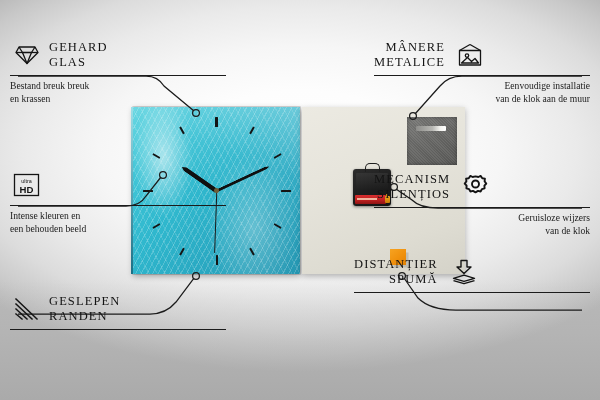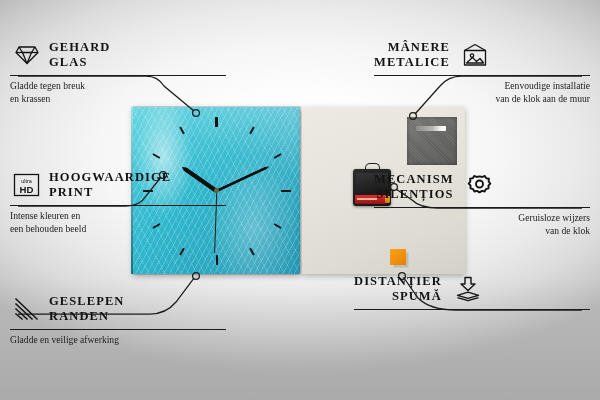--- a/index.html
+++ b/index.html
@@ -308,21 +308,21 @@
     display: flex;
     align-items: center;
     justify-content: flex-end;
     color: #141414;
   }
   .feat-icon svg { display: block; }
 
   .feat-title {
     font-family: "Liberation Serif", "DejaVu Serif", serif;
     font-size: 12.5px;
-    font-weight: bold;
+    font-weight: normal;
     letter-spacing: 1.1px;
     line-height: 1.23;
     color: #131313;
     text-transform: uppercase;
     white-space: pre-line;
   }
 
   .feat-rule {
     height: 0;
     border-top: 1.2px solid #1b1b1b;
@@ -336,21 +336,21 @@
     color: #1c1c1c;
     white-space: pre-line;
   }
 
   
   #feat-gehard-glas   { top: 38px; }
   #feat-hoogwaardige-print { top: 168px; }
   #feat-geslepen-randen    { top: 292px; }
   #feat-manere-metalice    { top: 38px; }
   #feat-mecanism-silentios { top: 170px; }
-  #feat-distantier-spuma   { top: 272px; width: 236px; }
+  #feat-distantier-spuma   { top: 255px; width: 236px; }
 </style>
 </head>
 <body>
 
 <div id="stage">
 
   <div class="product" id="clock-front">
     <div class="edge-left"></div>
     <div class="glass-sheen"></div>
 
@@ -444,35 +444,33 @@
             <path d="M2 8.5 L24 8.5"></path>
             <path d="M5 3 L8.5 8.5 L13 19.5 L17.5 8.5 L21 3"></path>
             <path d="M8.5 8.5 L17.5 8.5"></path>
           </g>
         </svg>
       </span>
       <span class="feat-title">GEHARD
 GLAS</span>
     </div>
     <div class="feat-rule"></div>
-    <div class="feat-desc">Gladde tegen breuk
+    <div class="feat-desc">Bestand breuk breuk
 en krassen</div>
   </div>
 
   <div class="feature left" id="feat-hoogwaardige-print">
     <div class="feat-head">
       <span class="feat-icon">
         <svg width="27" height="24" viewBox="0 0 27 24">
           <rect x="1.5" y="1.5" width="24" height="21" fill="none" stroke="currentColor" stroke-width="1.3"></rect>
           <text x="13.5" y="10" font-family="Liberation Sans, sans-serif" font-size="5.4" text-anchor="middle" fill="currentColor">ultra</text>
           <text x="13.5" y="19.6" font-family="Liberation Sans, sans-serif" font-size="9.6" font-weight="bold" text-anchor="middle" fill="currentColor">HD</text>
         </svg>
       </span>
-      <span class="feat-title">HOOGWAARDIGE
-PRINT</span>
     </div>
     <div class="feat-rule"></div>
     <div class="feat-desc">Intense kleuren en
 een behouden beeld</div>
   </div>
 
   <div class="feature left" id="feat-geslepen-randen">
     <div class="feat-head">
       <span class="feat-icon">
         <svg width="26" height="24" viewBox="0 0 26 24">
@@ -481,21 +479,20 @@
             <path d="M2 7 L18 22"></path>
             <path d="M2 12 L13 22"></path>
             <path d="M2 17 L8 22"></path>
           </g>
         </svg>
       </span>
       <span class="feat-title">GESLEPEN
 RANDEN</span>
     </div>
     <div class="feat-rule"></div>
-    <div class="feat-desc">Gladde en veilige afwerking</div>
   </div>
 
   <div class="feature right" id="feat-mecanism-silentios">
     <div class="feat-head">
       <span class="feat-icon">
         <svg width="27" height="26" viewBox="0 0 27 26">
           <g fill="none" stroke="currentColor" stroke-width="1.9" stroke-linecap="round" stroke-linejoin="round">
             <path d="M13.5 2.4
                      L16.4 3.0 L18.6 1.9 L20.3 4.2 L22.9 4.6 L22.6 7.4 L24.3 9.5
                      L22.4 11.6 L22.6 14.3 L20.0 15.1 L18.6 17.5 L16.0 16.9

